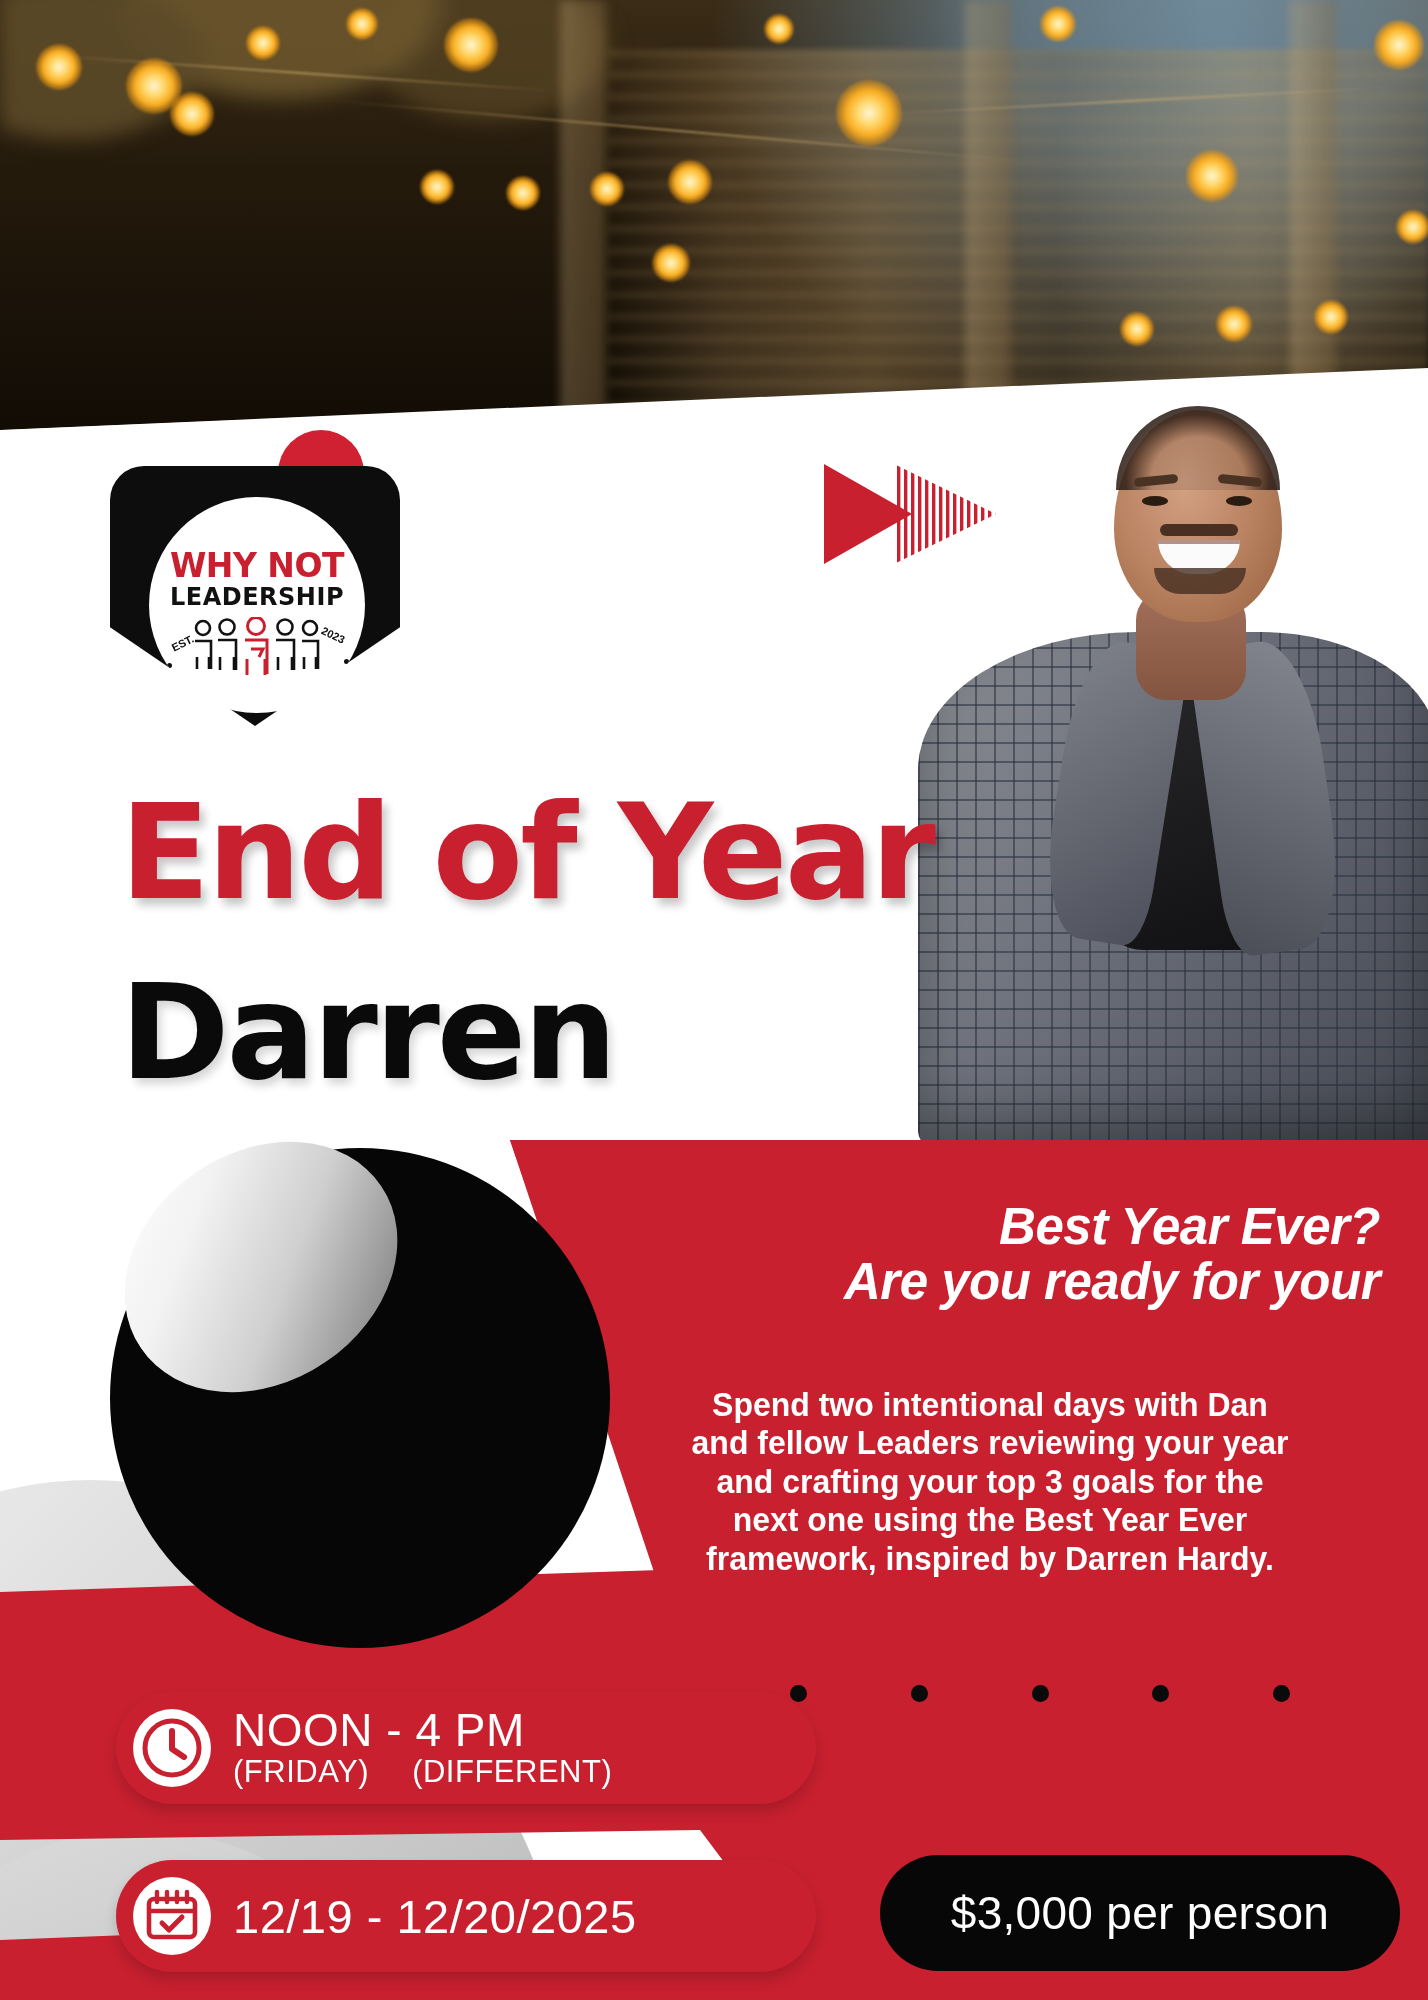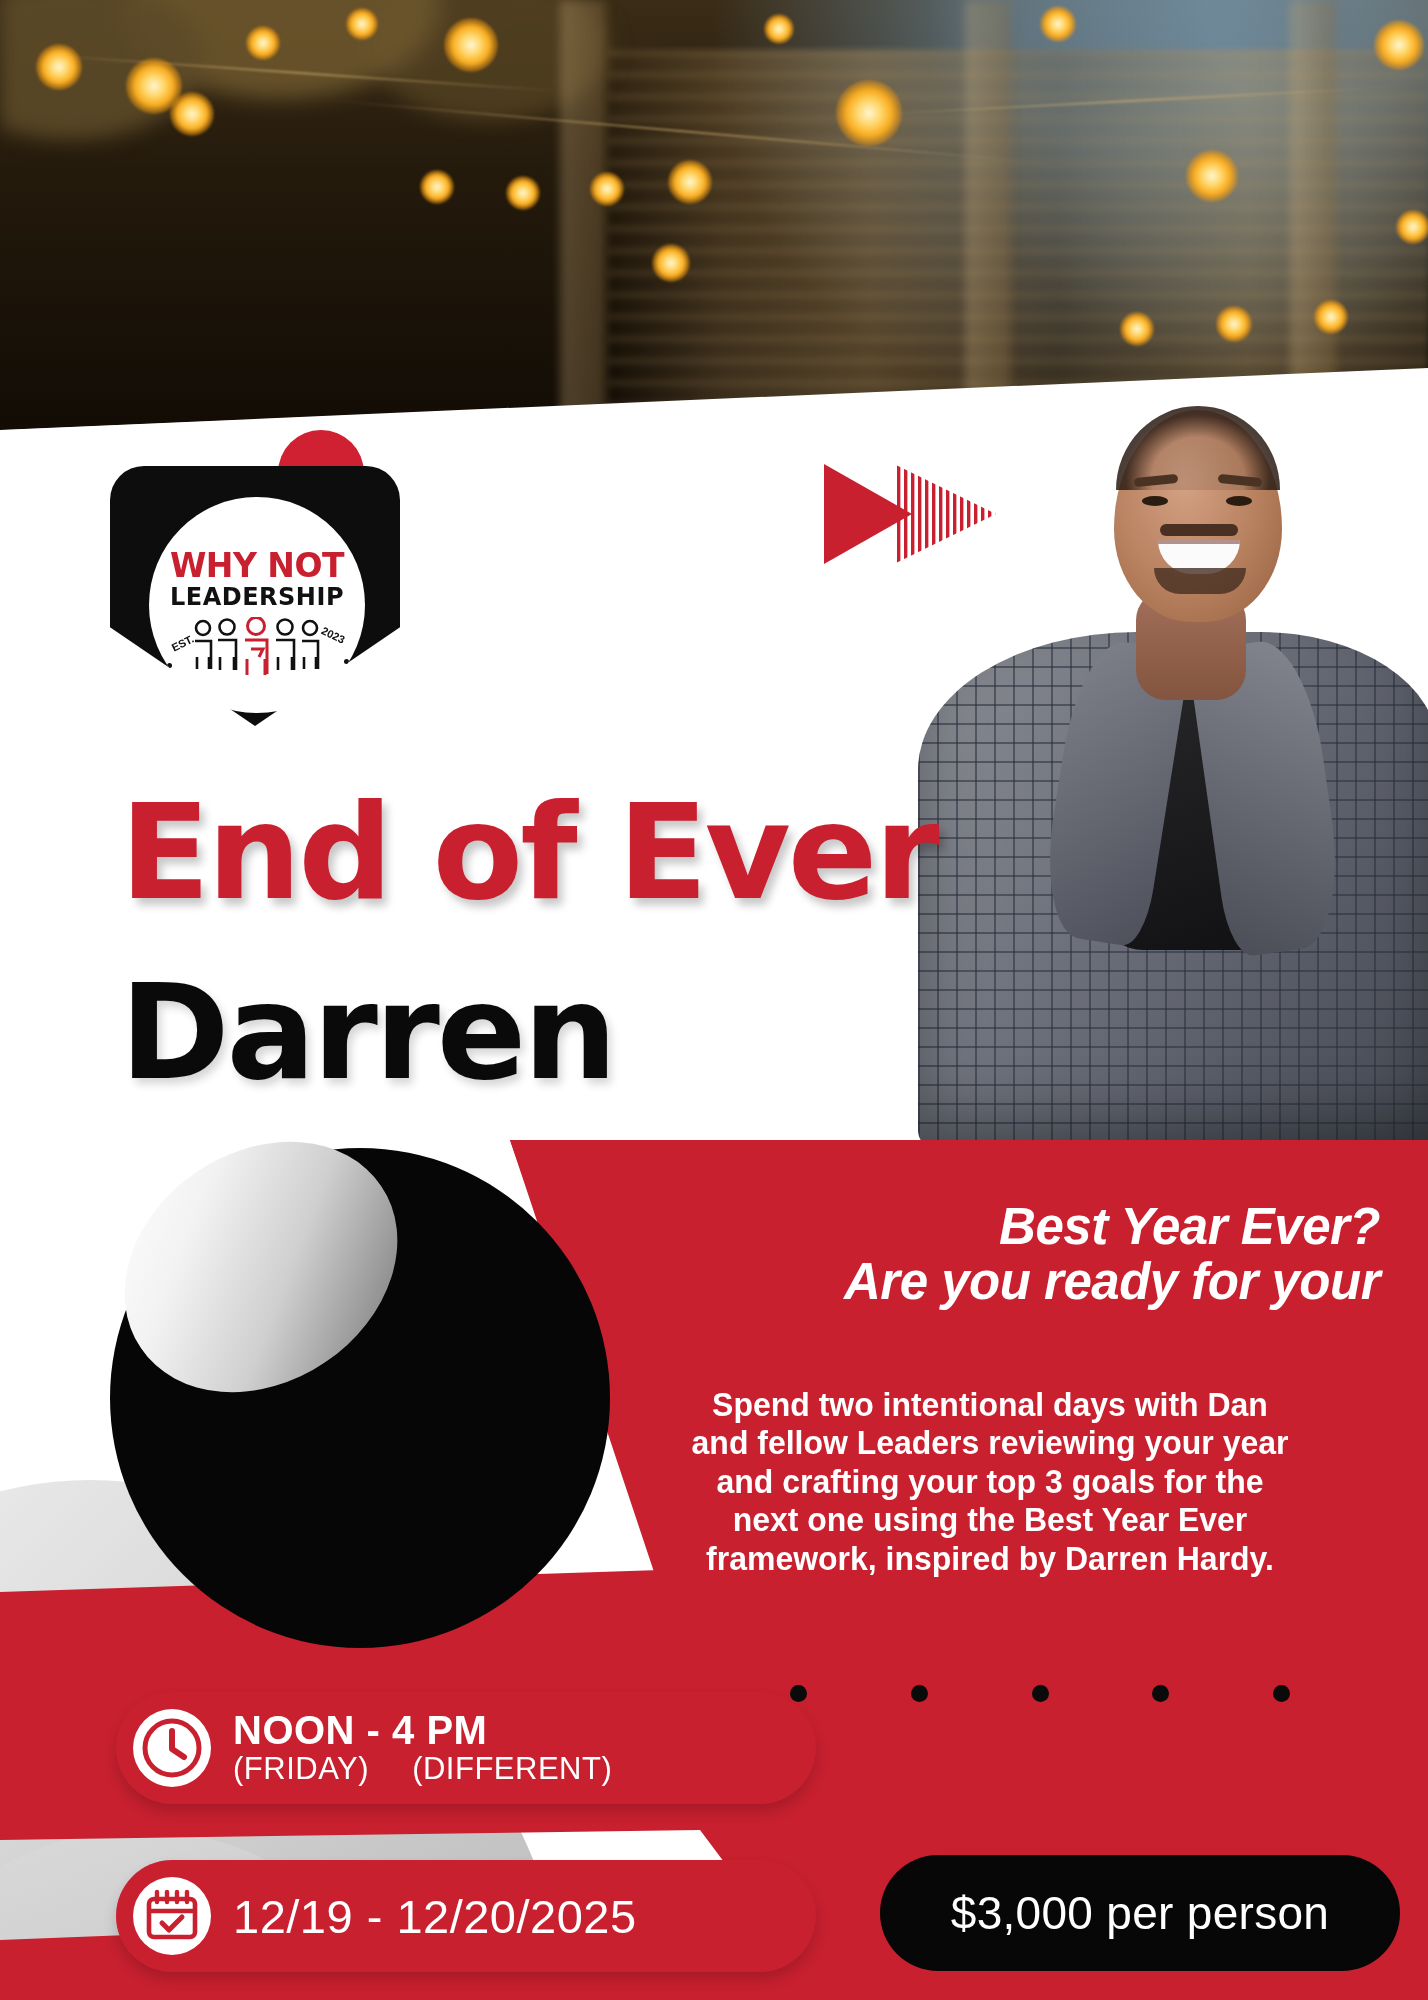--- a/index.html
+++ b/index.html
@@ -272,21 +272,21 @@
   .pill-icon{
     width:78px; height:78px; border-radius:50%;
     background:#ffffff; margin-left:17px;
     display:flex; align-items:center; justify-content:center;
     flex:0 0 auto;
   }
   .pill-text{
     margin-left:22px; color:#ffffff;
     font-family:"Liberation Sans", sans-serif;
   }
-  .time-main{ font-size:40px; font-weight:700; letter-spacing:.5px; line-height:1.04; }
+  .time-main{ font-size:46px; font-weight:400; letter-spacing:.5px; line-height:1.04; }
   .time-sub{ font-size:31px; font-weight:400; letter-spacing:.5px; line-height:1.08; }
   .time-sub span{ margin-right:34px; }
   .date-main{ font-size:47px; font-weight:400; letter-spacing:.5px; }
 
   .price-pill{
     position:absolute; left:880px; top:1855px; width:520px; height:116px;
     background:#070707; border-radius:70px;
     display:flex; align-items:center; justify-content:center;
     color:#ffffff;
     font-family:"Liberation Sans", sans-serif;
@@ -420,21 +420,21 @@
   <svg class="ff-arrow" width="180" height="112" viewBox="0 0 180 112">
     <defs>
       <pattern id="stripes" width="7" height="7" patternUnits="userSpaceOnUse">
         <rect width="3.4" height="7" fill="#c8202f"></rect>
       </pattern>
     </defs>
     <polygon points="4,6 4,106 92,56" fill="#c8202f"></polygon>
     <polygon points="74,6 74,106 176,56" fill="url(#stripes)"></polygon>
   </svg>
 
-  <div class="title-eoy">End of Ever</div>
+  <div class="title-eoy">End of Year</div>
   <div class="title-retreat">Darren</div>
 
   <div class="red-panel"></div>
   <div class="red-panel-2"></div>
 
   <div class="panel-heading">
     <div>Best Year Ever?</div>
     <div>Are you ready for your</div>
   </div>
 

